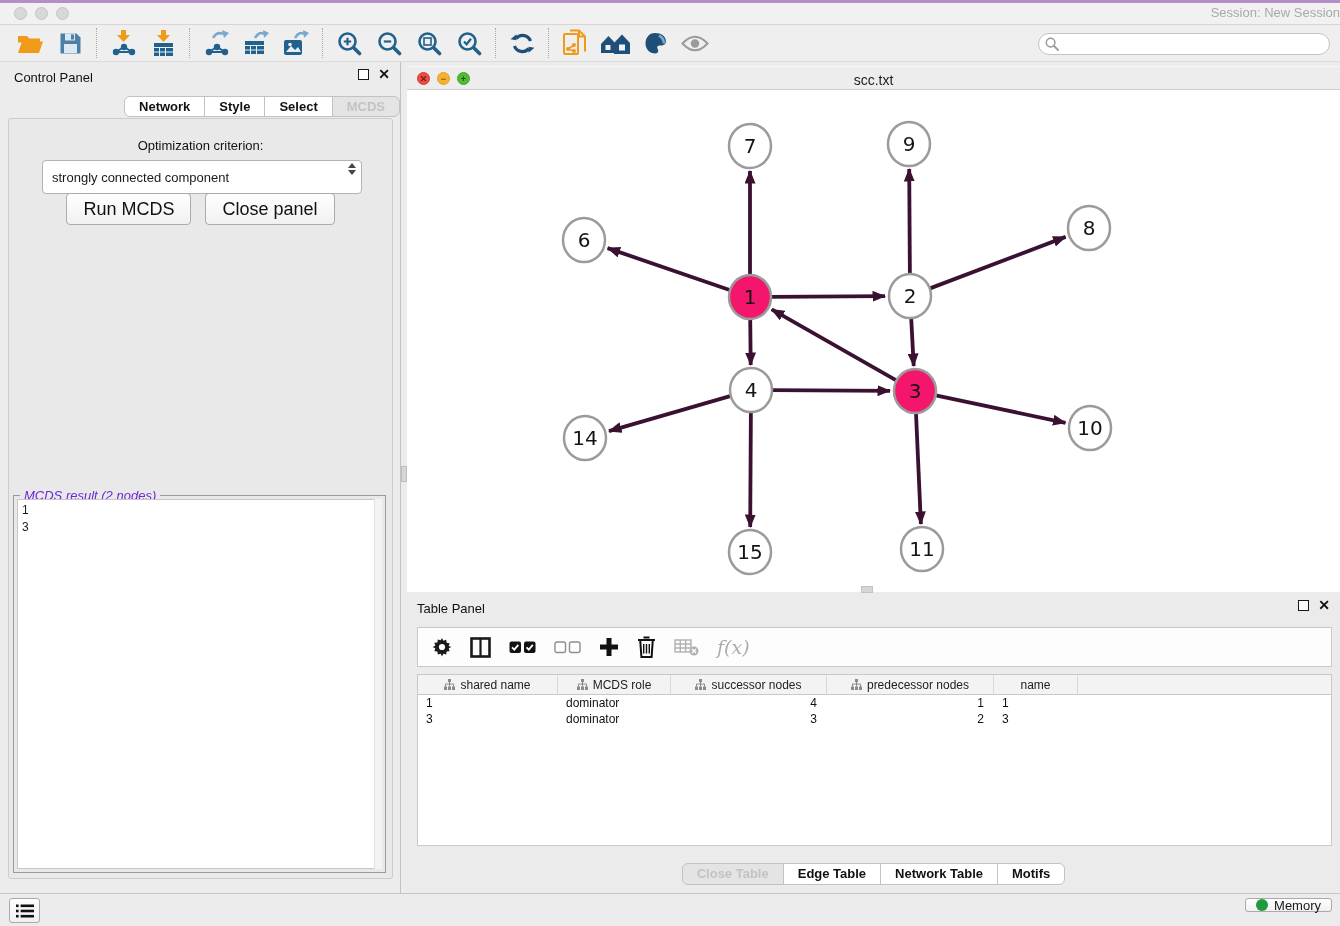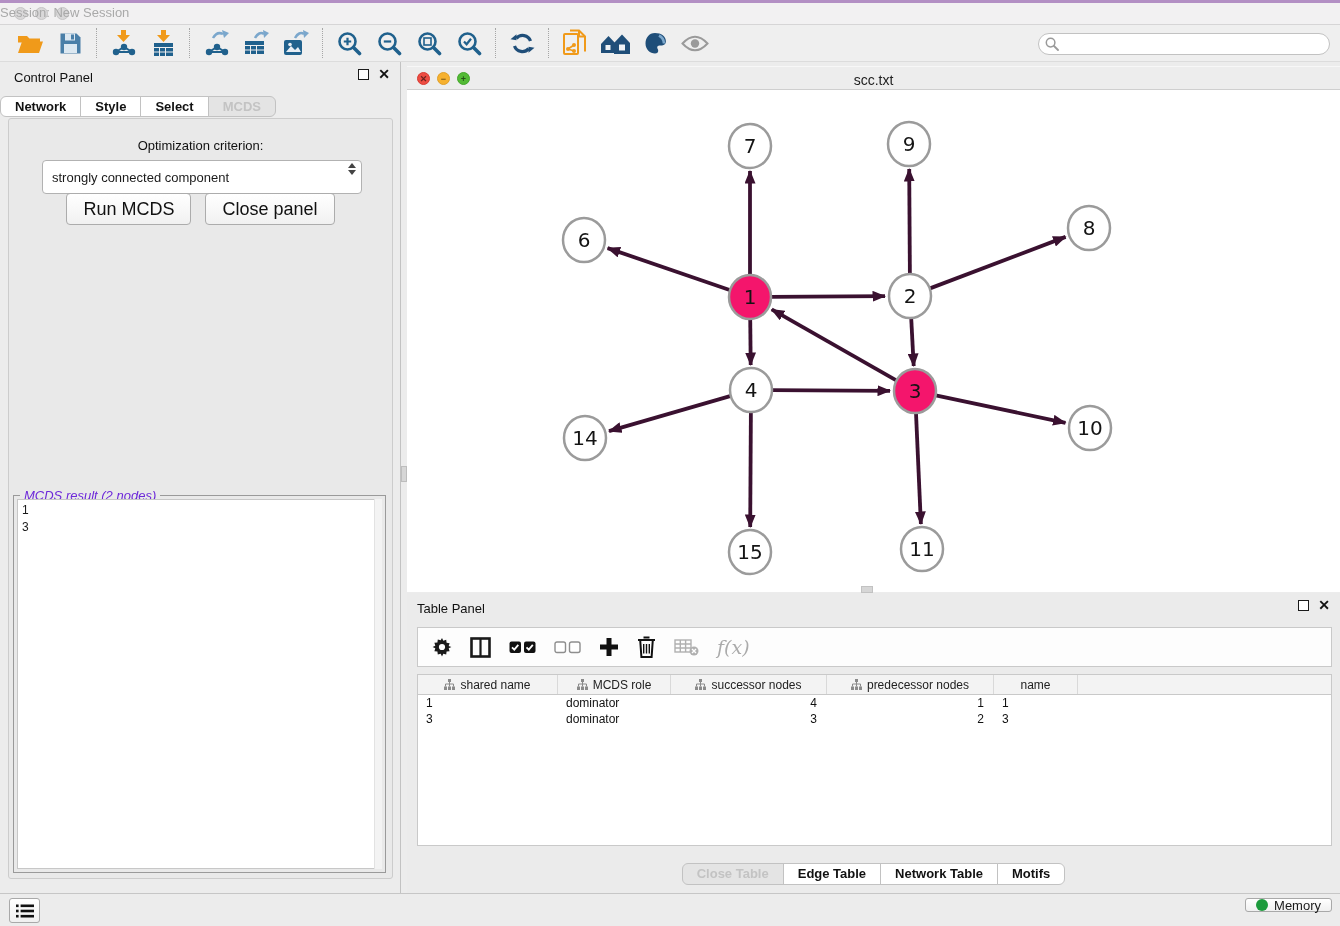--- a/index.html
+++ b/index.html
@@ -5,39 +5,39 @@
   * { margin:0; padding:0; box-sizing:border-box; }
   html,body { width:1340px; height:926px; }
   body { font-family:"Liberation Sans", sans-serif; font-size:13px; color:#1a1a1a; background:#ececec; }
   .app { position:relative; width:1340px; height:926px; background:#ececec; overflow:hidden; box-shadow:inset 0 0 0 1px #9a9a9a; }
 
   
   .titlebar { position:absolute; top:0; left:0; right:0; height:25px; background:#f2f1f2; border-bottom:1px solid #d6d5d6; }
   .titlebar .accent { position:absolute; top:0; left:0; right:0; height:3px; background:#b38fc4; }
   .traffic-inactive { position:absolute; top:7px; left:14px; display:flex; gap:8px; }
   .traffic-inactive i { width:13px; height:13px; border-radius:50%; background:#d9d8d9; border:1px solid #c6c5c6; }
-  .win-title { position:absolute; top:5px; left:0; right:0; text-align:left; color:#a9a9a9; font-size:13px; }
+  .win-title { position:absolute; top:5px; left:0; right:0; text-align:right; color:#a9a9a9; font-size:13px; }
 
   
   .toolbar { position:absolute; top:25px; left:0; right:0; height:37px; background:#efefef; border-bottom:1px solid #dcdcdc; display:flex; align-items:center; padding-left:10px; }
   .tb-btn { width:40px; height:32px; display:flex; align-items:center; justify-content:center; }
   .tb-sep { width:1px; height:30px; border-left:1px dotted #a6a6a6; margin:0 6px; }
   .search-wrap { position:absolute; right:10px; top:8px; width:292px; height:22px; background:#fff; border:1px solid #c2c2c2; border-radius:11px; display:flex; align-items:center; padding-left:6px; }
   .search-wrap svg { flex:0 0 auto; }
   .search-wrap input { border:none; outline:none; flex:1; height:18px; font-size:13px; background:transparent; font-family:"Liberation Sans",sans-serif; }
 
   
   .control-panel { position:absolute; top:62px; left:0; width:401px; bottom:33px; background:#ececec; border-right:1px solid #c2c2c2; }
   .panel-header { position:relative; height:30px; }
   .panel-header .ph-title { position:absolute; left:14px; top:8px; font-size:13px; color:#111; }
   .ph-icons { position:absolute; right:10px; top:7px; display:flex; gap:9px; align-items:center; }
   .float-box { width:11px; height:11px; border:1.5px solid #1a1a1a; display:inline-block; background:#fff; }
   .close-x { font-size:14px; font-weight:bold; color:#111; line-height:11px; }
 
-  .cp-tabs { position:absolute; top:34px; left:0; right:0; display:flex; justify-content:flex-start; }
+  .cp-tabs { position:absolute; top:34px; left:0; right:0; display:flex; justify-content:flex-end; }
   .tabgroup { display:flex; }
   .tabgroup .tab { height:21px; line-height:19px; padding:0 14px; background:#fff; border:1px solid #c2c2c2; margin-left:-1px; font-size:13px; font-weight:600; color:#111; cursor:default; }
   .tabgroup .tab:first-child { border-top-left-radius:6px; border-bottom-left-radius:6px; margin-left:0; }
   .tabgroup .tab:last-child { border-top-right-radius:6px; border-bottom-right-radius:6px; }
   .tabgroup .tab.active { background:#e4e4e4; color:#c3c3c3; }
 
   .cp-content { position:absolute; top:56px; left:8px; right:7px; bottom:14px; background:#e9e9e9; border:1px solid #cccccc; border-radius:3px; }
   .opt-label { position:absolute; top:19px; left:0; right:0; text-align:center; font-size:13px; color:#111; }
   .opt-select { position:absolute; top:41px; left:33px; right:30px; height:34px; background:#fff; border:1px solid #b2b2b2; border-radius:4px; display:flex; align-items:center; padding-left:9px; font-size:13px; }
   .stepper { position:absolute; right:5px; top:2px; display:flex; flex-direction:column; gap:2px; align-items:center; }

